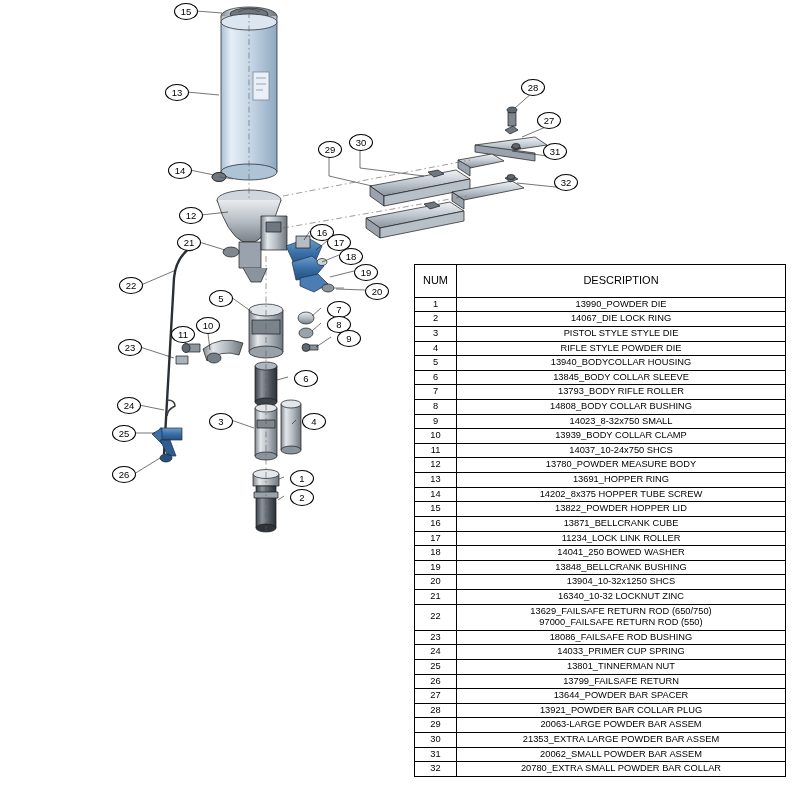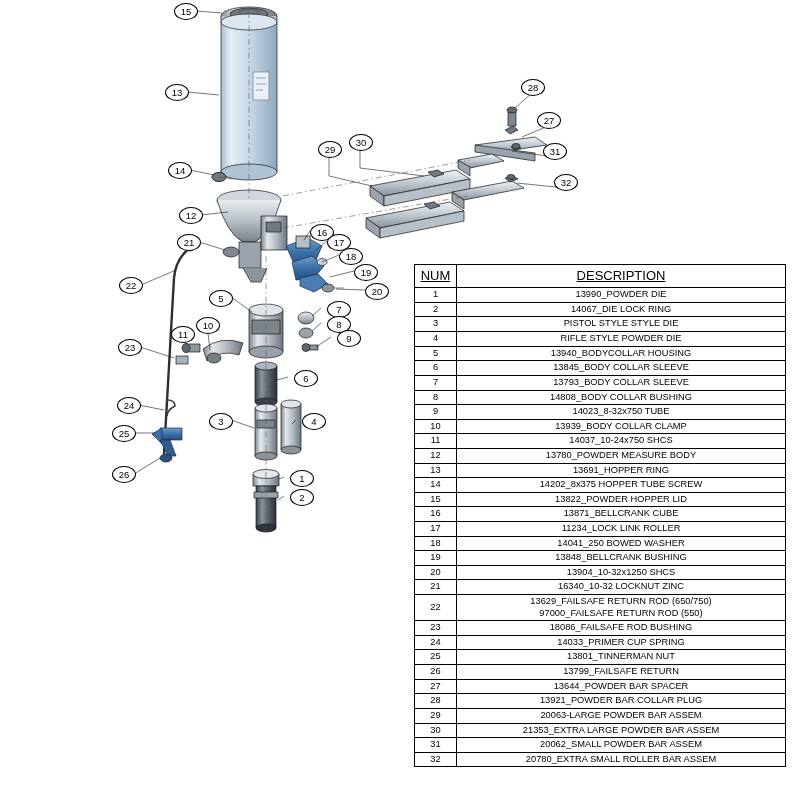--- a/index.html
+++ b/index.html
@@ -21,23 +21,22 @@
     background:#fff;
   }
   .parts-table th,.parts-table td{
     border:1px solid #000;
     text-align:center;
     padding:1px 2px;
     line-height:1.25;
     font-weight:normal;
   }
   .parts-table thead th{
-    font-size:13px;
-    padding:3px 2px;
-    text-decoration:underline;
+    font-size:11px;
+    padding:9px 2px;
   }
   .parts-table col.num{width:42px;}
   .cbubble{
     position:absolute;
     border:1px solid #000;
     border-radius:50%;
     background:#fff;
     width:22px;height:15px;
     font-size:9.5px;
     line-height:15px;
@@ -329,29 +328,29 @@
       <tr>
         <td>5</td>
         <td>13940_BODYCOLLAR HOUSING</td>
       </tr>
       <tr>
         <td>6</td>
         <td>13845_BODY COLLAR SLEEVE</td>
       </tr>
       <tr>
         <td>7</td>
-        <td>13793_BODY COLLAR SLEEVE</td>
+        <td>13793_BODY RIFLE ROLLER</td>
       </tr>
       <tr>
         <td>8</td>
         <td>14808_BODY COLLAR BUSHING</td>
       </tr>
       <tr>
         <td>9</td>
-        <td>14023_8-32x750 TUBE</td>
+        <td>14023_8-32x750 SMALL</td>
       </tr>
       <tr>
         <td>10</td>
         <td>13939_BODY COLLAR CLAMP</td>
       </tr>
       <tr>
         <td>11</td>
         <td>14037_10-24x750 SHCS</td>
       </tr>
       <tr>
@@ -429,16 +428,16 @@
       <tr>
         <td>30</td>
         <td>21353_EXTRA LARGE POWDER BAR ASSEM</td>
       </tr>
       <tr>
         <td>31</td>
         <td>20062_SMALL POWDER BAR ASSEM</td>
       </tr>
       <tr>
         <td>32</td>
-        <td>20780_EXTRA SMALL ROLLER BAR ASSEM</td>
+        <td>20780_EXTRA SMALL POWDER BAR COLLAR</td>
       </tr>
     </tbody>
 </table>
 
 </body></html>

